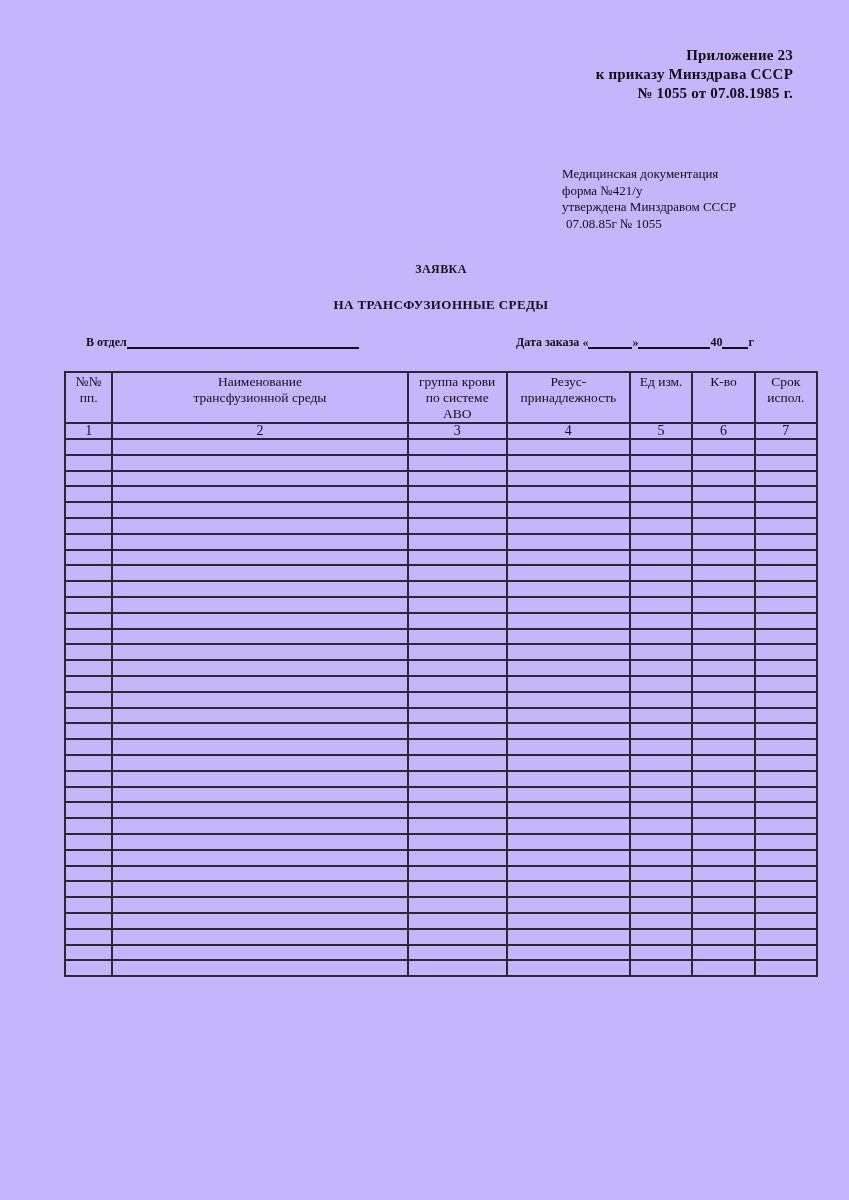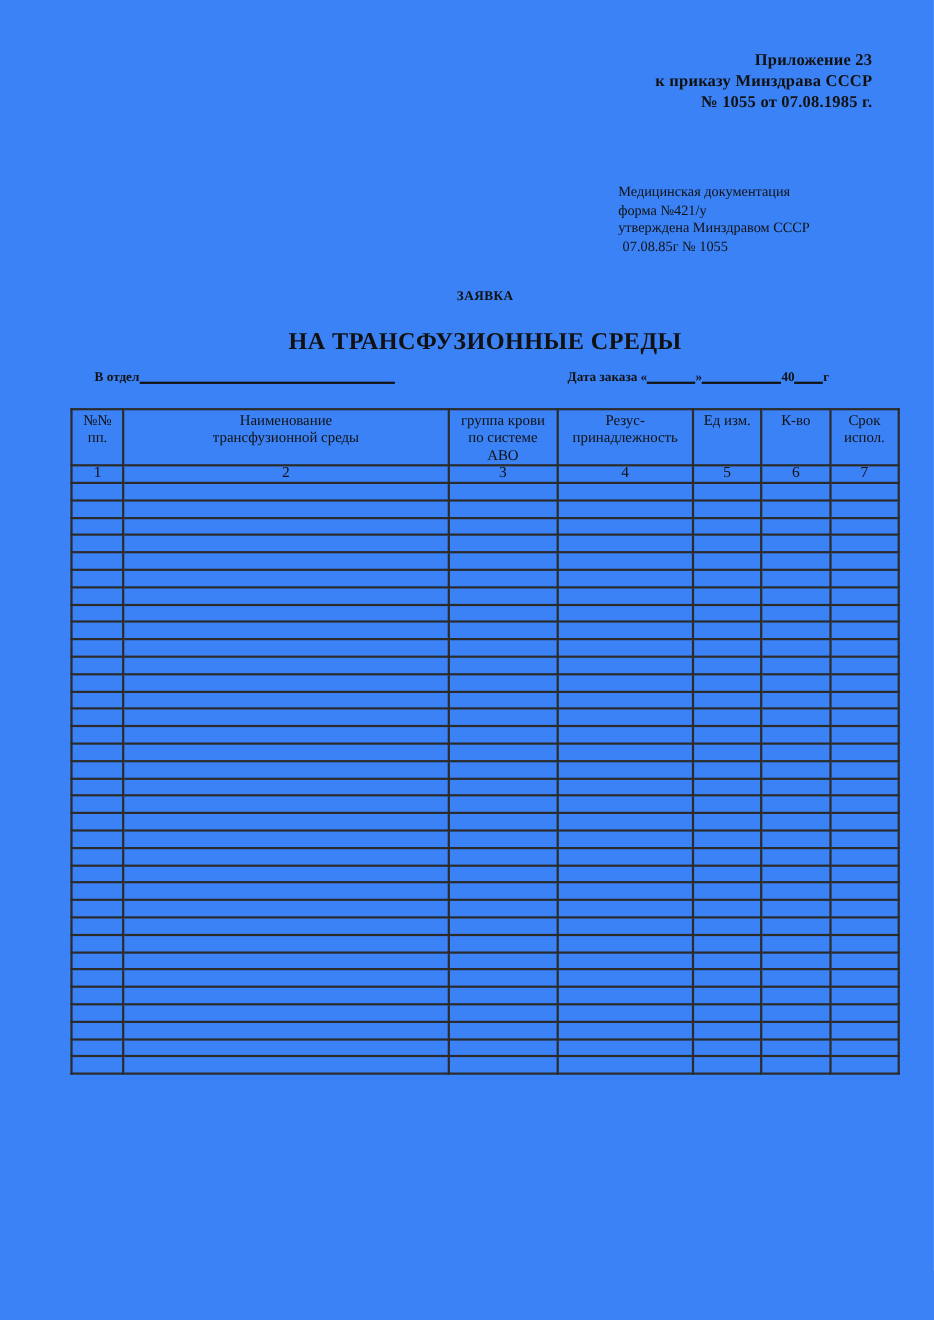--- a/index.html
+++ b/index.html
@@ -3,21 +3,21 @@
 <meta charset="utf-8">
 <style>
   * { margin: 0; padding: 0; box-sizing: border-box; }
   html, body { background: #e8e8e8; }
   body { font-family: "Liberation Serif", "DejaVu Serif", serif; color: #111; }
 
   .page {
     position: relative;
     width: 849px;
     height: 1200px;
-    background: #3b82f6;
+    background: #c4b5fd;
     margin: 0 auto;
     overflow: hidden;
   }
 
   
   .appendix {
     position: absolute;
     top: 46px;
     right: 56px;
     text-align: right;
@@ -60,21 +60,21 @@
   
   .title-block {
     position: absolute;
     top: 262px;
     left: 64px;
     width: 754px;
     text-align: center;
     font-weight: bold;
   }
   .title-line1 { font-size: 12px; letter-spacing: 0.4px; }
-  .title-line2 { font-size: 22px; letter-spacing: 0.4px; margin-top: 20px; }
+  .title-line2 { font-size: 13px; letter-spacing: 0.4px; margin-top: 20px; }
 
   
   .form-line {
     position: absolute;
     top: 335px;
     left: 64px;
     width: 754px;
     height: 24px;
     font-size: 12px;
     font-weight: bold;

